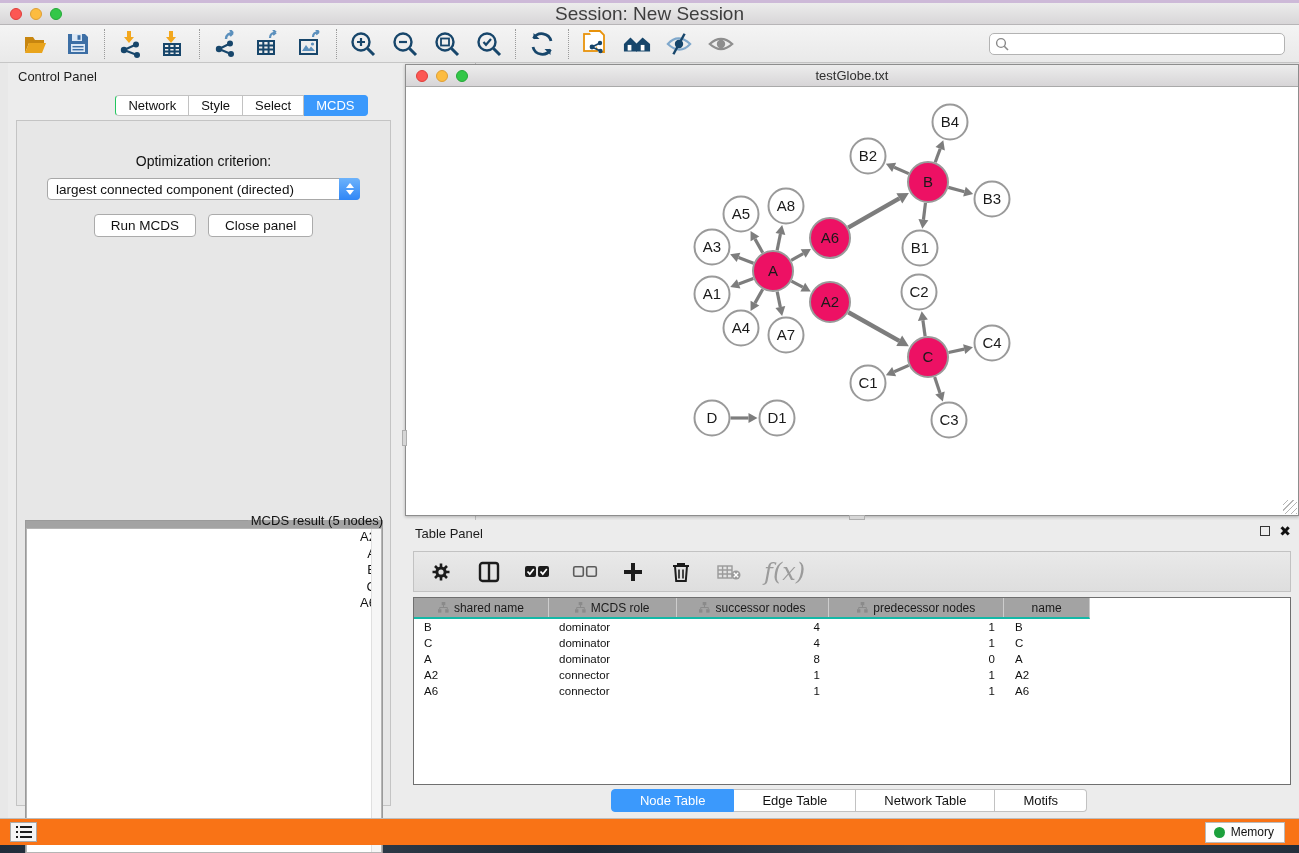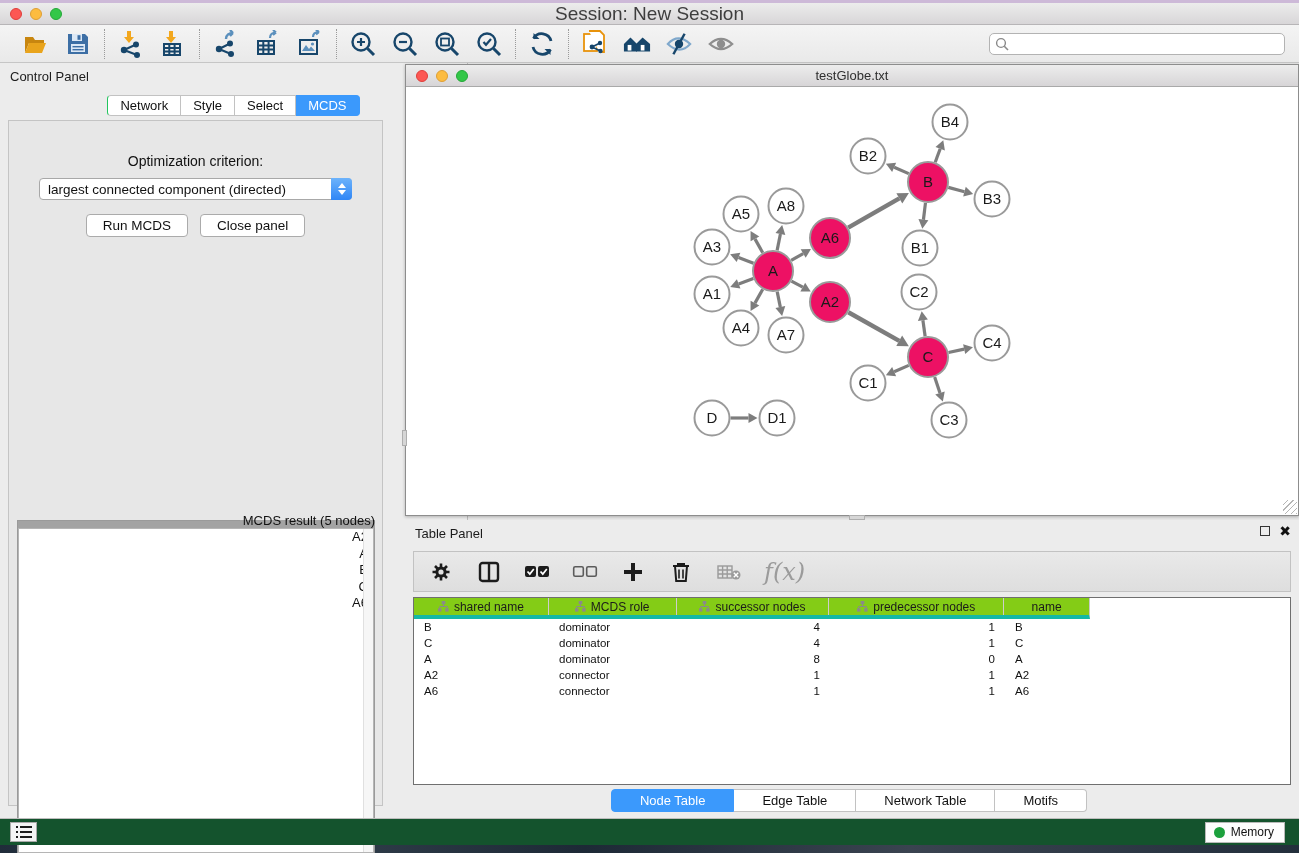--- a/index.html
+++ b/index.html
@@ -28,21 +28,21 @@
      display:flex; align-items:center; padding:0 10px; }
   .tgroup { display:flex; align-items:center; gap:14px; padding:0 12px; }
   .tsep { width:1px; height:30px; border-left:1px dotted #9a9a9a; }
   .ticon { width:28px; height:28px; display:flex; align-items:center; justify-content:center; cursor:pointer; }
   .searchwrap { margin-left:auto; margin-right:4px; position:relative; }
   .searchwrap input { width:296px; height:22px; border:1px solid #b3b3b3; border-radius:5px;
      background:#fff; padding:0 6px 0 24px; font-size:12px; outline:none; }
   .searchwrap svg { position:absolute; left:6px; top:4px; }
 
   
-  .control-panel { position:absolute; left:0; top:63px; width:468px; height:755px; background:#ececec;
+  .control-panel { position:absolute; left:8px; top:63px; width:468px; height:755px; background:#ececec;
      border-right:1px solid #bdbdbd; }
   .panel-head { position:relative; height:26px; display:flex; align-items:center; padding:0 10px; }
   .panel-title { font-size:13px; color:#1c1c1c; }
   .panel-btns { position:absolute; right:8px; top:6px; display:flex; gap:9px; align-items:center; }
   .float-btn { width:10px; height:10px; border:1.5px solid #333; background:transparent; cursor:pointer; }
   .close-x { font-size:14px; font-weight:bold; color:#111; line-height:10px; cursor:pointer; }
 
   .ctab-strip { position:absolute; left:0; top:32px; width:100%; display:flex; justify-content:center; }
   .ctab { height:21px; padding:0 12px; display:flex; align-items:center; font-size:13px; color:#111;
      background:#fff; border:1px solid #c2c2c2; border-left:none; cursor:pointer; }
@@ -88,38 +88,38 @@
   
   .table-panel { position:absolute; left:399px; top:520px; width:900px; height:298px; background:#ececec; }
   .tp-head { position:relative; height:26px; display:flex; align-items:center; padding:0 16px; }
   .tp-toolbar { position:absolute; left:14px; top:31px; width:878px; height:41px;
      background:linear-gradient(#e9e9e9,#dedede); border:1px solid #c2c2c2;
      display:flex; align-items:center; gap:22px; padding:0 14px; }
   .tpicon { width:26px; height:26px; display:flex; align-items:center; justify-content:center; cursor:pointer; }
   .fx { font-family:"DejaVu Serif",serif; font-style:italic; font-size:24px; color:#9b9b9b; }
 
   .ntable { position:absolute; left:14px; top:77px; width:878px; height:188px; background:#fff; border:1px solid #6f6f6f; overflow:hidden; }
-  .thead { display:flex; height:21px; background:#84cc16; border-bottom:4px solid #14b8a6; width:676px; border-right:1px solid #c9c9c9;}
+  .thead { display:flex; height:21px; background:#a3a3a3; border-bottom:2px solid #14b8a6; width:676px; border-right:1px solid #c9c9c9;}
   .th { display:flex; align-items:center; justify-content:center; gap:5px; font-size:12px; color:#1b1b1b;
      border-right:1px solid #cdcdcd; height:100%; }
   .th:last-child { border-right:none; }
   .trow { display:flex; height:16px; align-items:center; }
   .td { font-size:11.5px; color:#111; padding:0 10px; white-space:nowrap; overflow:hidden; }
   .td.num { text-align:right; }
   .c0{width:135px;} .c1{width:128px;} .c2{width:153px;} .c3{width:175px;} .c4{width:85px;}
 
   .bottom-tabs { position:absolute; left:0; top:269px; width:100%; display:flex; justify-content:center; }
   .btab { height:23px; padding:0 28px; display:flex; align-items:center; font-size:13px; color:#111;
      background:#fff; border:1px solid #c2c2c2; border-left:none; cursor:pointer; }
   .btab:first-child { border-left:1px solid #c2c2c2; border-radius:4px 0 0 4px; }
   .btab:last-child { border-radius:0 4px 4px 0; }
   .btab.active { background:#3b99fc; border-color:#3b99fc; color:#fff; }
 
   
-  .statusbar { position:absolute; left:0; top:818px; width:100%; height:27px; background:#14532d;
+  .statusbar { position:absolute; left:0; top:818px; width:100%; height:27px; background:#f97316;
      border-top:1px solid #bdbdbd; display:flex; align-items:center; padding:0 10px; }
   .list-btn { width:27px; height:20px; background:#f4f4f4; border:1px solid #a9a9a9;
      display:flex; align-items:center; justify-content:center; cursor:pointer; }
   .memory-btn { margin-left:auto; margin-right:4px; height:21px; padding:0 10px 0 8px; background:#fdfdfd;
      border:1px solid #b9b9b9; display:flex; align-items:center; gap:6px; font-size:12px; color:#111; cursor:pointer; }
   .memdot { width:11px; height:11px; border-radius:50%; background:#1ba03c; }
 </style>
 </head>
 <body>
 

